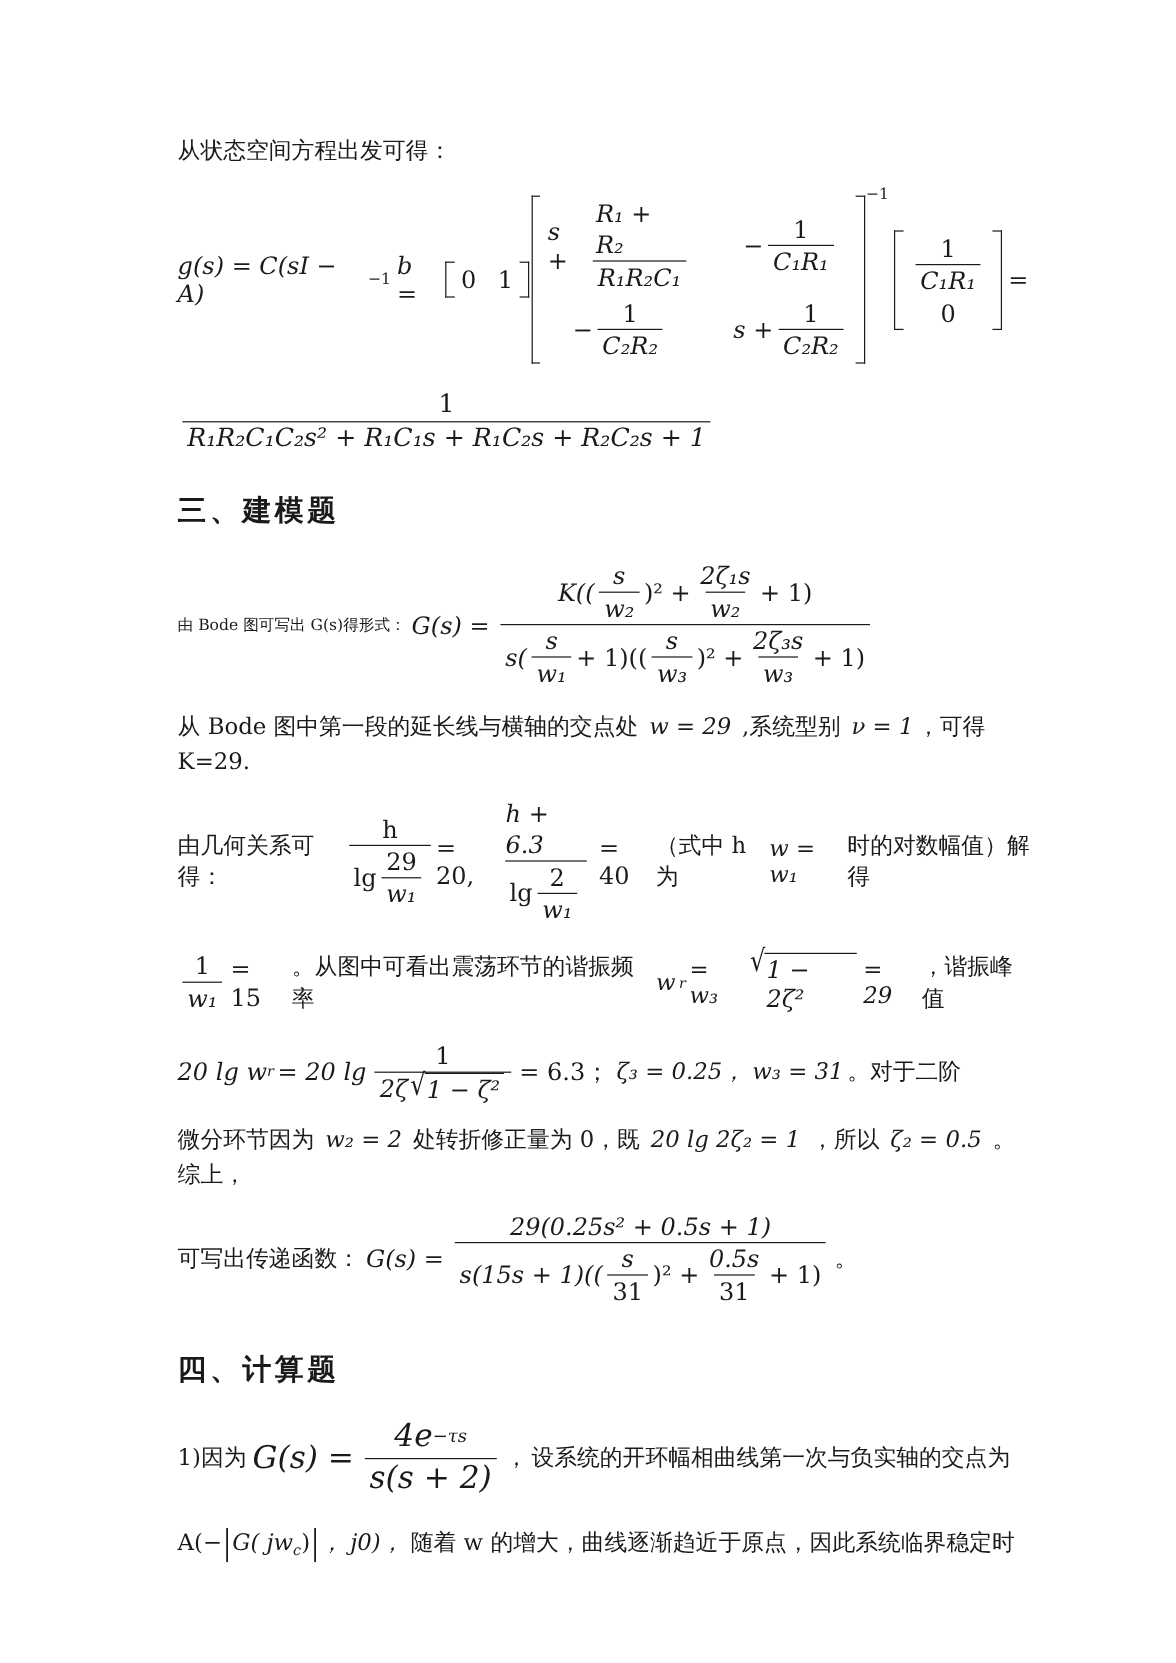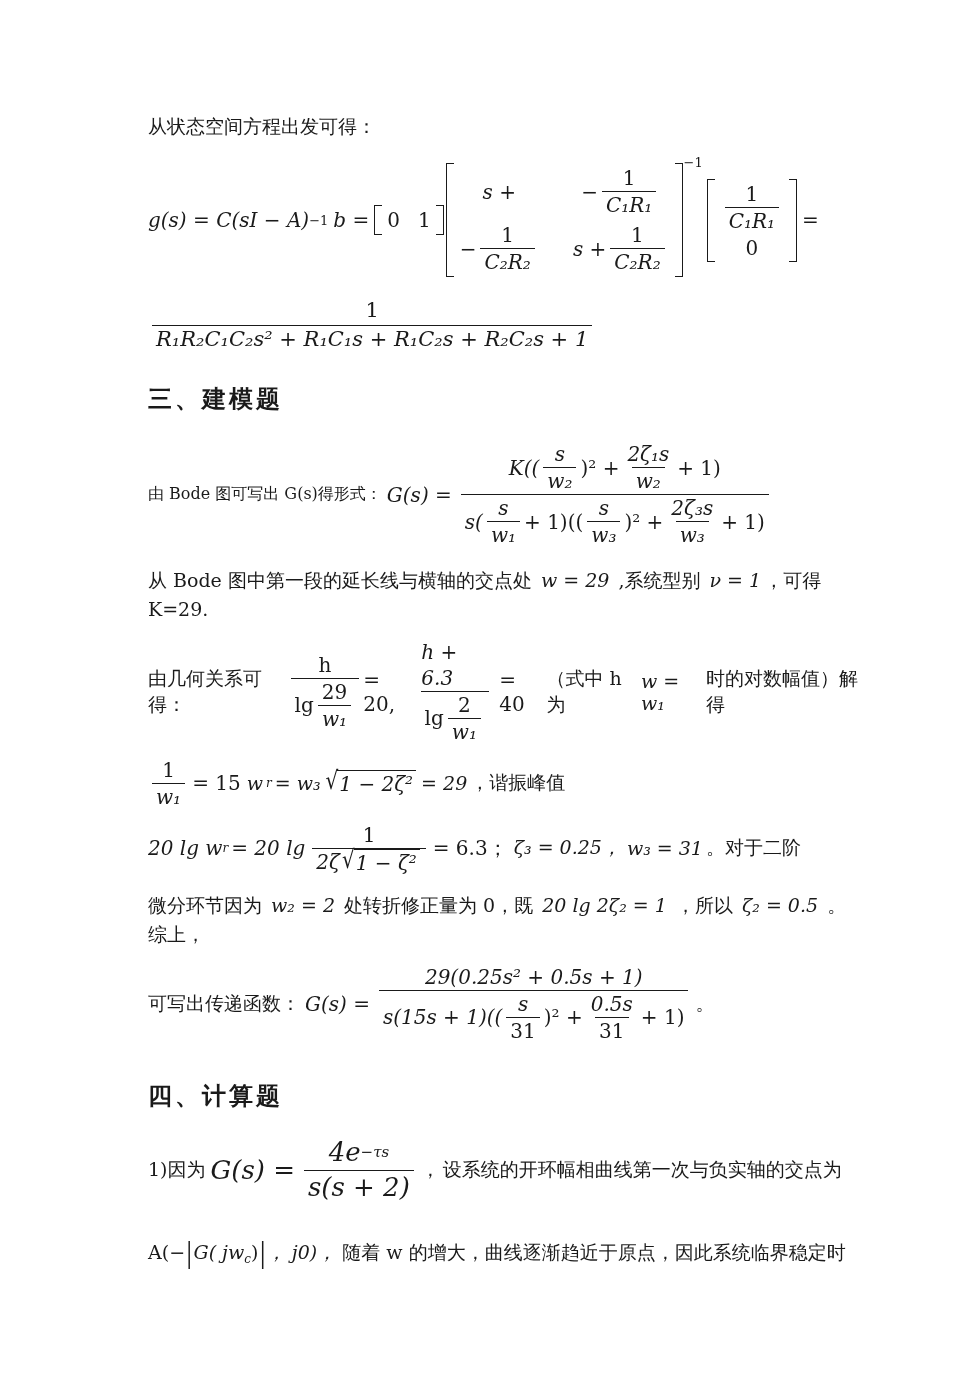--- a/index.html
+++ b/index.html
@@ -46,21 +46,21 @@
   .h3{margin-top:30px;}
   .gsline{margin-top:26px;font-size:20px;}
   .l2{margin-top:18px;}
   .l3{margin-top:14px;font-size:19px;}
   .l4{margin-top:12px;font-size:19px;}
   .l5{margin-top:12px;font-size:19px;align-items:center;}
   .l6{margin-top:16px;}
   .l7{margin-top:14px;font-size:19px;}
   .h4{margin-top:36px;}
   .c1{margin-top:24px;font-size:19px;}
-  .c2{margin-top:34px;}
+  .c2{margin-top:23px;}
   .c3{margin-top:20px;}
 </style>
 </head>
 <body>
 
 <div class="page">
 
   <p class="line cn">从状态空间方程出发可得：</p>
 
   <div class="row eq1">
@@ -74,20 +74,24 @@
         <span style="width:18px"></span>
         <span class="mn">1</span>
       </span>
       <span class="bkt-r"></span>
     </span>
     <span class="matwrap" style="margin-left:2px;">
       <span class="bkt-l"></span>
       <span class="mat">
         <span class="cell">
           <span class="mi">s +</span>
+          <span class="frac">
+              <span class="num mi">R₁ + R₂</span>
+              <span class="den mi">R₁R₂C₁</span>
+            </span>
         </span>
         <span class="cell">
           <span class="mn">−</span>
           <span class="frac">
               <span class="num mn">1</span>
               <span class="den mi">C₁R₁</span>
             </span>
         </span>
         <span class="cell">
           <span class="mn">−</span>
@@ -124,21 +128,21 @@
   <div class="row eq2">
     <span class="frac">
       <span class="num mn">1</span>
       <span class="den mi">R₁R₂C₁C₂s² + R₁C₁s + R₁C₂s + R₂C₂s + 1</span>
     </span>
   </div>
 
   <h2 class="h3">三、建模题</h2>
 
   <div class="row gsline">
-    <span class="cn" style="font-size:16px;">由 Bode 图可写出 G(s)得形式：</span>
+    <span class="cn" style="font-size:13px;">由 Bode 图可写出 G(s)得形式：</span>
     <span class="mi sp">G(s) =</span>
     <span class="frac">
       <span class="num">
         <span class="mi">K((</span>
         <span class="frac">
             <span class="num mi">s</span>
             <span class="den mi">w₂</span>
           </span>
         <span class="mn">)² +</span>
         <span class="frac">
@@ -202,20 +206,21 @@
     <span class="mi sps">w = w₁</span>
     <span class="cn">时的对数幅值）解得</span>
   </div>
 
   <div class="row l4">
     <span class="frac math20">
       <span class="num mn">1</span>
       <span class="den mi">w₁</span>
     </span>
     <span class="mn math20 sps">= 15</span>
+    <span class="cn">。从图中可看出震荡环节的谐振频率</span>
     <span class="mi sps">w</span>
       <sub class="s">r</sub>
     <span class="mi sps">= w₃</span>
     <span class="sqrt math20">
         <span class="rad">√</span>
         <span class="rc mi">1 − 2ζ²</span>
       </span>
     <span class="mi sps">= 29</span>
     <span class="cn">，谐振峰值</span>
   </div>

